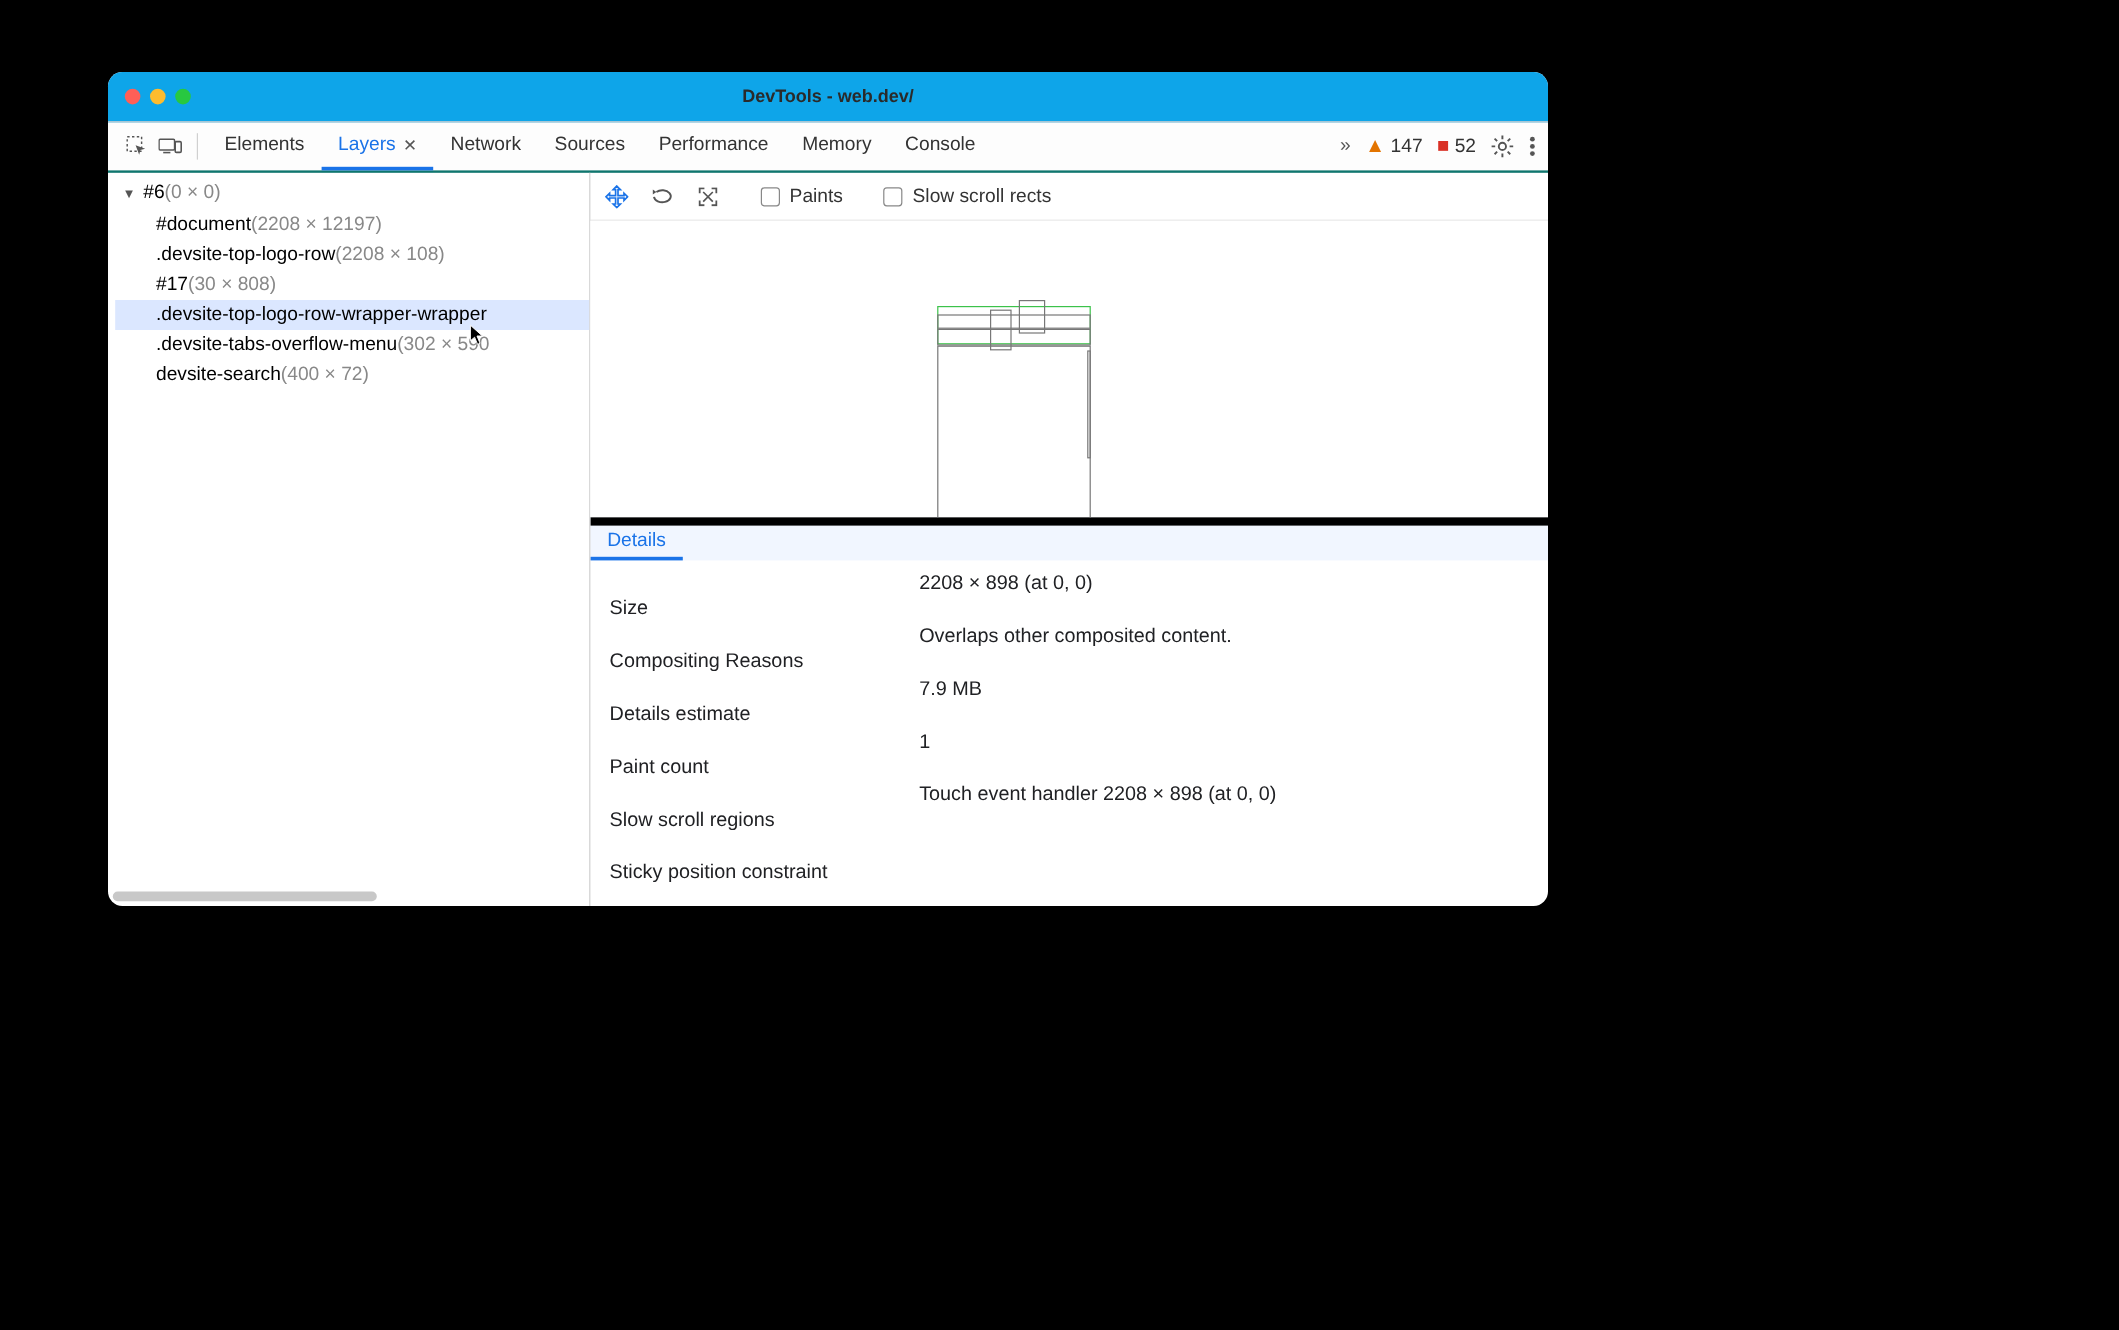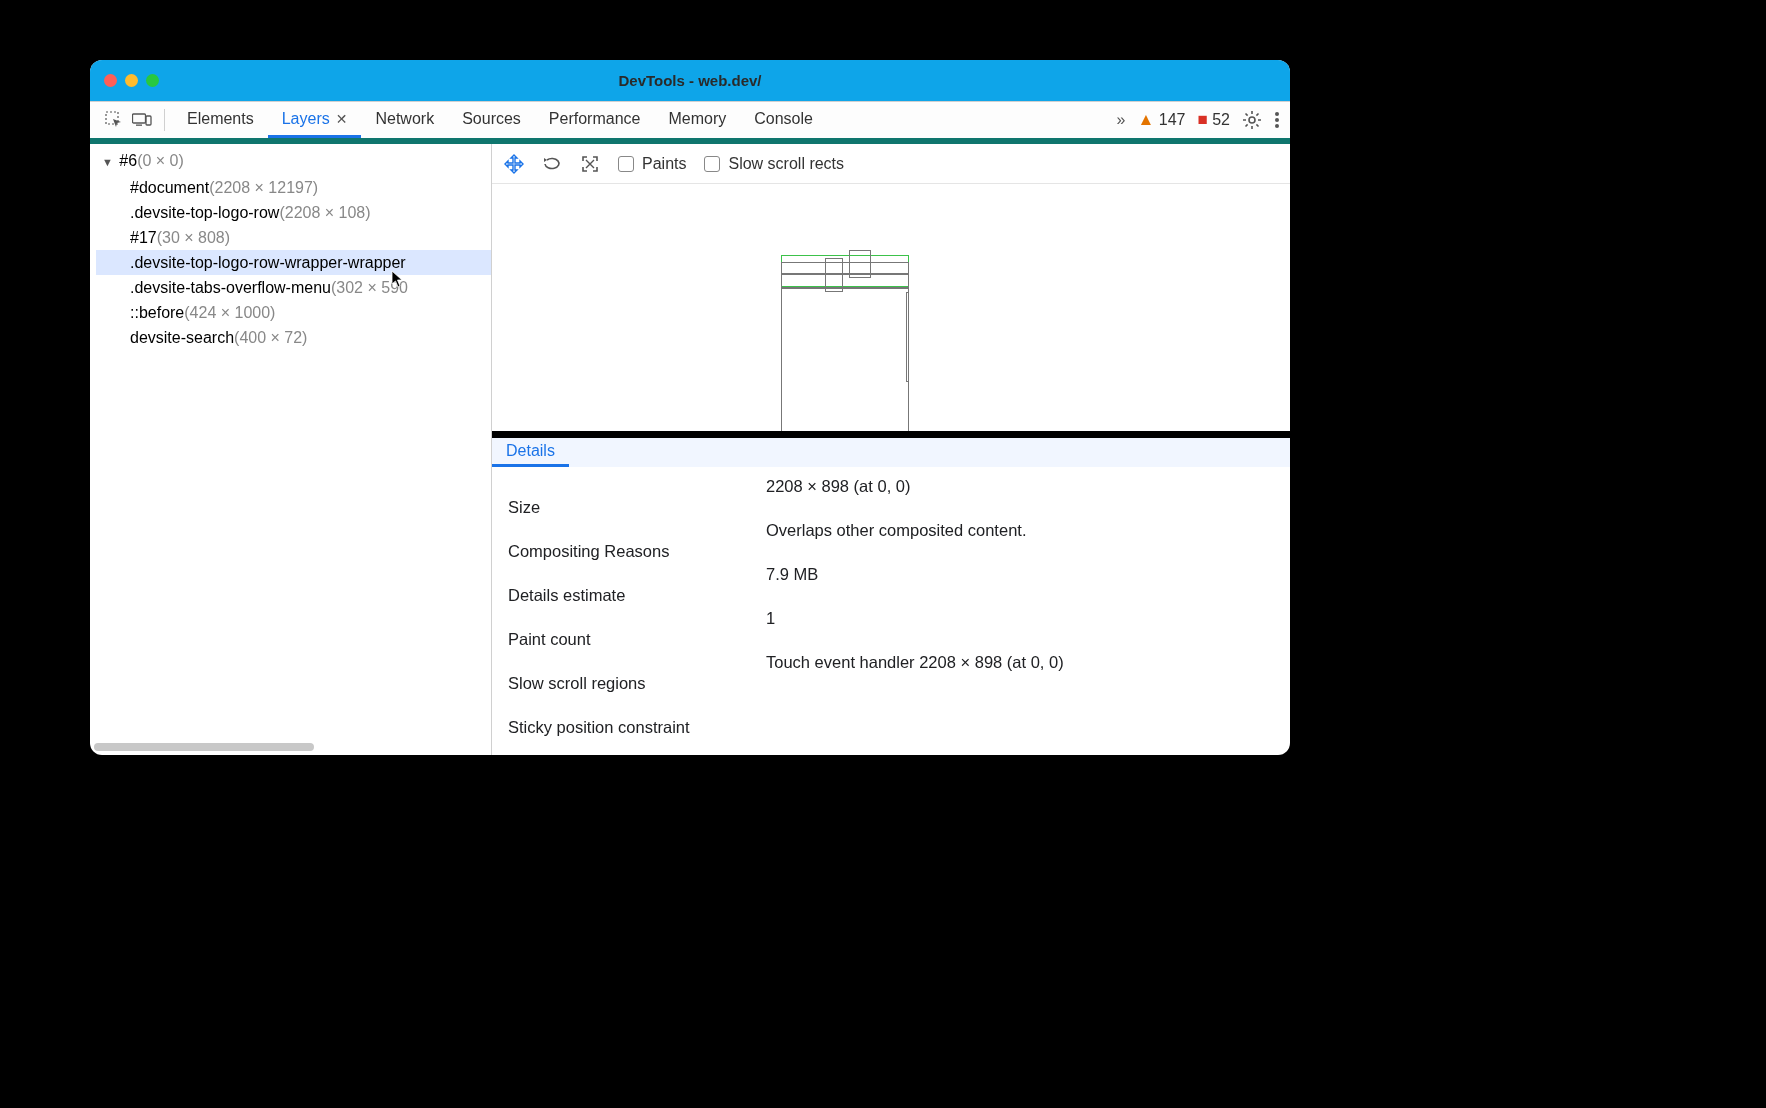--- a/index.html
+++ b/index.html
@@ -37,21 +37,21 @@
   .dot.red { background: #ff5f57; }
   .dot.yellow { background: #febc2e; }
   .dot.green { background: #28c840; }
   .title {
     position: absolute; left: 0; right: 0; text-align: center;
     font-size: 15px; font-weight: 600; color: #2a2a2a;
     pointer-events: none;
   }
   .tabbar {
     height: 42px;
-    border-bottom: 6px solid #0f766e;
+    border-bottom: 2px solid #0f766e;
     display: flex;
     align-items: center;
     padding: 0 10px;
     gap: 0;
     font-size: 16px;
     background: #fdfdfd;
   }
   .tabbar .iconbtn {
     width: 28px; height: 28px;
     display: flex; align-items: center; justify-content: center;
@@ -130,21 +130,21 @@
     border-bottom: 1px solid #e5e5e5;
     display: flex;
     align-items: center;
     padding: 0 12px;
     gap: 18px;
     font-size: 16px;
     color: #333;
   }
   .viz-toolbar .vt-icon { width: 20px; display: flex; justify-content: center; color: #555; }
   .viz-toolbar .pan { color: #1a73e8; font-size: 18px; }
-  .chk { display: flex; align-items: center; gap: 8px; }
+  .chk { display: flex; align-items: center; gap: 8px; margin-left: 16px; }
   .chk .box {
     width: 16px; height: 16px; border: 1.5px solid #888; border-radius: 3px;
   }
   .viz-canvas {
     flex: 1;
     position: relative;
     background: #fff;
     overflow: hidden;
   }
   .layer-rect {
@@ -268,21 +268,20 @@
     <div class="left-pane">
       <div class="tree">
         <div class="tree-row root">
           <span>#6</span><span class="dim">(0 × 0)</span>
         </div>
         <div class="tree-row child"><span>#document</span><span class="dim">(2208 × 12197)</span></div>
         <div class="tree-row child"><span>.devsite-top-logo-row</span><span class="dim">(2208 × 108)</span></div>
         <div class="tree-row child"><span>#17</span><span class="dim">(30 × 808)</span></div>
         <div class="tree-row child selected"><span>.devsite-top-logo-row-wrapper-wrapper</span><span class="dim"></span></div>
         <div class="tree-row child"><span>.devsite-tabs-overflow-menu</span><span class="dim">(302 × 590</span></div>
-        <div class="tree-row child"><span>::before</span><span class="dim">(424 × 1000)</span></div>
         <div class="tree-row child"><span>devsite-search</span><span class="dim">(400 × 72)</span></div>
       </div>
       <div class="cursor-img">
         <svg width="14" height="18" viewBox="0 0 14 18">
             <path d="M1 1 L1 14 L4.5 11 L7 17 L9 16 L6.5 10 L11 10 Z" fill="#000" stroke="#fff" stroke-width="0.8"></path>
           </svg>
       </div>
       <div class="left-scroll">
         <div class="thumb"></div>
       </div>

